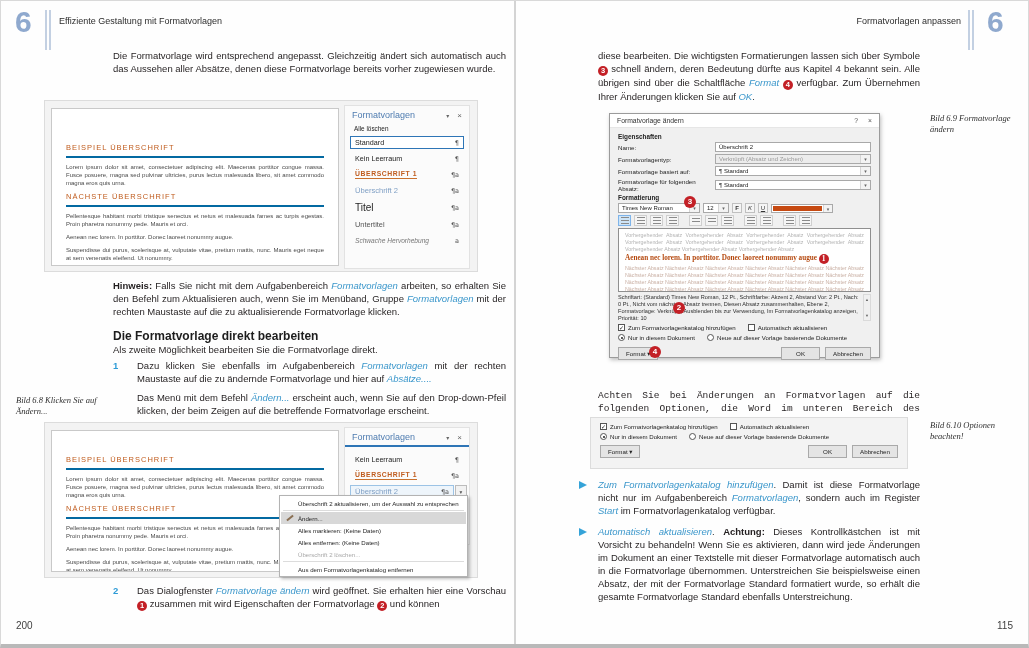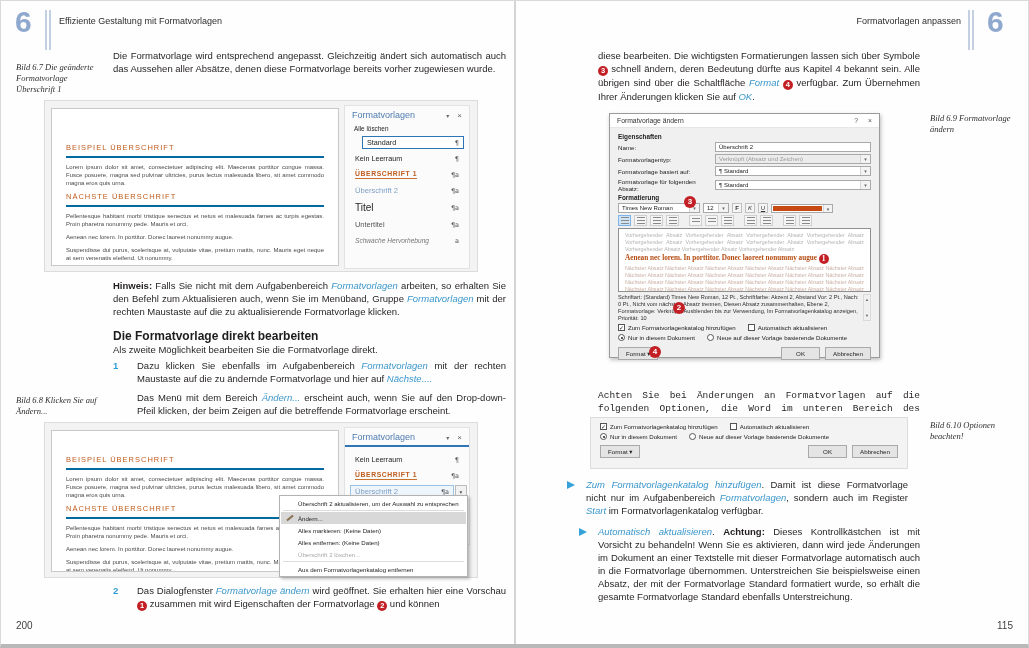--- a/index.html
+++ b/index.html
@@ -42,21 +42,21 @@
   .pane { position:absolute; background:#fbfbfb; border:1px solid #e2e2e2; overflow:hidden; }
   .pane-head { display:flex; align-items:center; padding:4px 7px 3px; }
   .pane-title { color:#4f7cb0; font-size:9px; flex:1; }
   .pane-dd { color:#666; font-size:6px; margin-right:8px; }
   .pane-x { color:#666; font-size:8px; }
   .pane-underline { height:2px; background:#2e75b6; margin:0 0 2px 0; }
   .pane-clear { font-size:6.4px; color:#222; padding:2px 9px 4px; }
   .pane-list { padding:0 5px; }
   .pane-item { display:flex; justify-content:space-between; align-items:center; min-height:13px;
                padding:1px 4px; margin-bottom:3px; font-size:7.2px; color:#222; border:1px solid transparent; position:relative; }
-  .pane-item.sel { border-color:#2e75b6; background:#fff;margin-left:12px; }
+  .pane-item.sel { border-color:#2e75b6; background:#fff; }
   .pane-item.hov { border-color:#9cc3e5; background:#eef5fb; }
   .mark { font-size:6.5px; color:#555; font-family:"DejaVu Sans",sans-serif; }
   .lbl-h1 { color:#c05c1e; text-transform:uppercase; letter-spacing:0.6px; font-size:6.8px;
             border-bottom:1px solid #c9712e; padding-bottom:1px; font-weight:bold; }
   .lbl-h2 { color:#7f9fc4; font-size:7.6px; }
   .lbl-title { font-size:10px; color:#1f1f1f; }
   .lbl-sub { font-size:7.4px; color:#555; }
   .lbl-weak { font-style:italic; font-size:6.6px; color:#777; }
   .drop-btn { position:absolute; right:-14px; top:-1px; width:12px; height:14px; border:1px solid #bcbcbc;
               background:#f2f2f2; font-size:5.5px; color:#555; text-align:center; line-height:13px; }
@@ -131,21 +131,20 @@
 
 <div class="canvas">
   <div class="divider"></div>
 
   <div class="chap" style="left:14px;top:6px;">6</div>
   <div class="rules" style="left:44px;top:9px;"></div>
   <div class="runhead" style="left:58px;top:15px;">Effiziente Gestaltung mit Formatvorlagen</div>
 
   <div class="bodytext" style="left:112px;top:48px;width:393px;">Die Formatvorlage wird entsprechend angepasst. Gleichzeitig ändert sich automatisch auch das Aussehen aller Absätze, denen diese Formatvorlage bereits vorher zugewiesen wurde.</div>
 
-  <div class="marginnote" style="left:15px;top:61px;width:90px;">Bild 6.7 Die geänderte Formatvorlage Überschrift 1</div>
 
   <div class="shot" style="left:43px;top:99px;width:434px;height:172px;">
     <div class="docpage" style="left:6px;top:7px;width:288px;height:158px;">
       <div class="doc-inner" style="padding-top:34px;">
         <div class="doc-h">Beispiel Überschrift</div>
         <div class="doc-p">Lorem ipsum dolor sit amet, consectetuer adipiscing elit. Maecenas porttitor congue massa. Fusce posuere, magna sed pulvinar ultricies, purus lectus malesuada libero, sit amet commodo magna eros quis urna.</div>
         <div class="doc-h">Nächste Überschrift</div>
         <div class="doc-p">Pellentesque habitant morbi tristique senectus et netus et malesuada fames ac turpis egestas. Proin pharetra nonummy pede. Mauris et orci.</div>
         <div class="doc-p">Aenean nec lorem. In porttitor. Donec laoreet nonummy augue.</div>
         <div class="doc-p">Suspendisse dui purus, scelerisque at, vulputate vitae, pretium mattis, nunc. Mauris eget neque at sem venenatis eleifend. Ut nonummy.</div>
@@ -194,25 +193,25 @@
   <div class="bodytext" style="left:112px;top:278px;width:393px;">
     <span class="bold">Hinweis:</span><span> Falls Sie nicht mit dem Aufgabenbereich </span><span class="term">Formatvorlagen</span><span> arbeiten, so erhalten Sie den Befehl zum Aktualisieren auch, wenn Sie im Menüband, Gruppe </span><span class="term">Formatvorlagen</span><span> mit der rechten Maustaste auf die zu aktualisierende Formatvorlage klicken.</span>
   </div>
 
   <div class="subhead" style="left:112px;top:328px;">Die Formatvorlage direkt bearbeiten</div>
   <div class="bodytext" style="left:112px;top:342px;width:393px;">Als zweite Möglichkeit bearbeiten Sie die Formatvorlage direkt.</div>
 
   <div class="bodytext" style="left:112px;top:358px;width:393px;">
     <span class="stepnum">1</span>
     <div class="steptext">
-      <span>Dazu klicken Sie ebenfalls im Aufgabenbereich </span><span class="term">Formatvorlagen</span><span> mit der rechten Maustaste auf die zu ändernde Formatvorlage und hier auf </span><span class="term">Nächste....</span>
+      <span>Dazu klicken Sie ebenfalls im Aufgabenbereich </span><span class="term">Formatvorlagen</span><span> mit der rechten Maustaste auf die zu ändernde Formatvorlage und hier auf </span><span class="term">Absätze....</span>
     </div>
   </div>
   <div class="bodytext" style="left:136px;top:390px;width:369px;">
-    <span>Das Menü mit dem Bereich </span><span class="term">Ändern...</span><span> erscheint auch, wenn Sie auf den Drop-down-Pfeil klicken, der beim Zeigen auf die betreffende Formatvorlage erscheint.</span>
+    <span>Das Menü mit dem Befehl </span><span class="term">Ändern...</span><span> erscheint auch, wenn Sie auf den Drop-down-Pfeil klicken, der beim Zeigen auf die betreffende Formatvorlage erscheint.</span>
   </div>
 
   <div class="marginnote" style="left:15px;top:394px;width:90px;">Bild 6.8 Klicken Sie auf Ändern...</div>
 
   <div class="shot" style="left:43px;top:421px;width:434px;height:156px;">
     <div class="docpage" style="left:6px;top:7px;width:288px;height:142px;">
       <div class="doc-inner" style="padding-top:24px;">
         <div class="doc-h">Beispiel Überschrift</div>
         <div class="doc-p">Lorem ipsum dolor sit amet, consectetuer adipiscing elit. Maecenas porttitor congue massa. Fusce posuere, magna sed pulvinar ultricies, purus lectus malesuada libero, sit amet commodo magna eros quis urna.</div>
         <div class="doc-h">Nächste Überschrift</div>
@@ -443,21 +442,21 @@
     </div>
     <div class="dlg-foot" style="margin-top:5px;">
       <span class="btn"><span>Format</span> <span>▾</span></span>
       <span class="btn ok">OK</span>
       <span class="btn cancel">Abbrechen</span>
     </div>
   </div>
 
   <div class="marginnote" style="left:929px;top:419px;width:88px;">Bild 6.10 Optionen beachten!</div>
 
-  <div class="bullet" style="left:566px;top:477px;width:341px;">
+  <div class="bullet" style="left:578px;top:477px;width:341px;">
     <span class="arrowbullet"></span>
     <div class="btxt">
       <span class="term">Zum Formatvorlagenkatalog hinzufügen</span><span>. Damit ist diese Formatvorlage nicht nur im Aufgabenbereich </span><span class="term">Formatvorlagen</span><span>, sondern auch im Register </span><span class="term">Start</span><span> im Formatvorlagenkatalog verfügbar.</span>
     </div>
   </div>
 
   <div class="bullet" style="left:578px;top:524px;width:341px;">
     <span class="arrowbullet"></span>
     <div class="btxt">
       <span class="term">Automatisch aktualisieren</span><span>. </span><span class="bold">Achtung:</span><span> Dieses Kontrollkästchen ist mit Vorsicht zu behandeln! Wenn Sie es aktivieren, dann wird jede Änderungen im Dokument an einer Textstelle mit dieser Formatvorlage automatisch auch in die Formatvorlage übernommen. Unterstreichen Sie beispielsweise einen Absatz, der mit der Formatvorlage Standard formatiert wurde, so erhält die gesamte Formatvorlage Standard ebenfalls Unterstreichung.</span>

